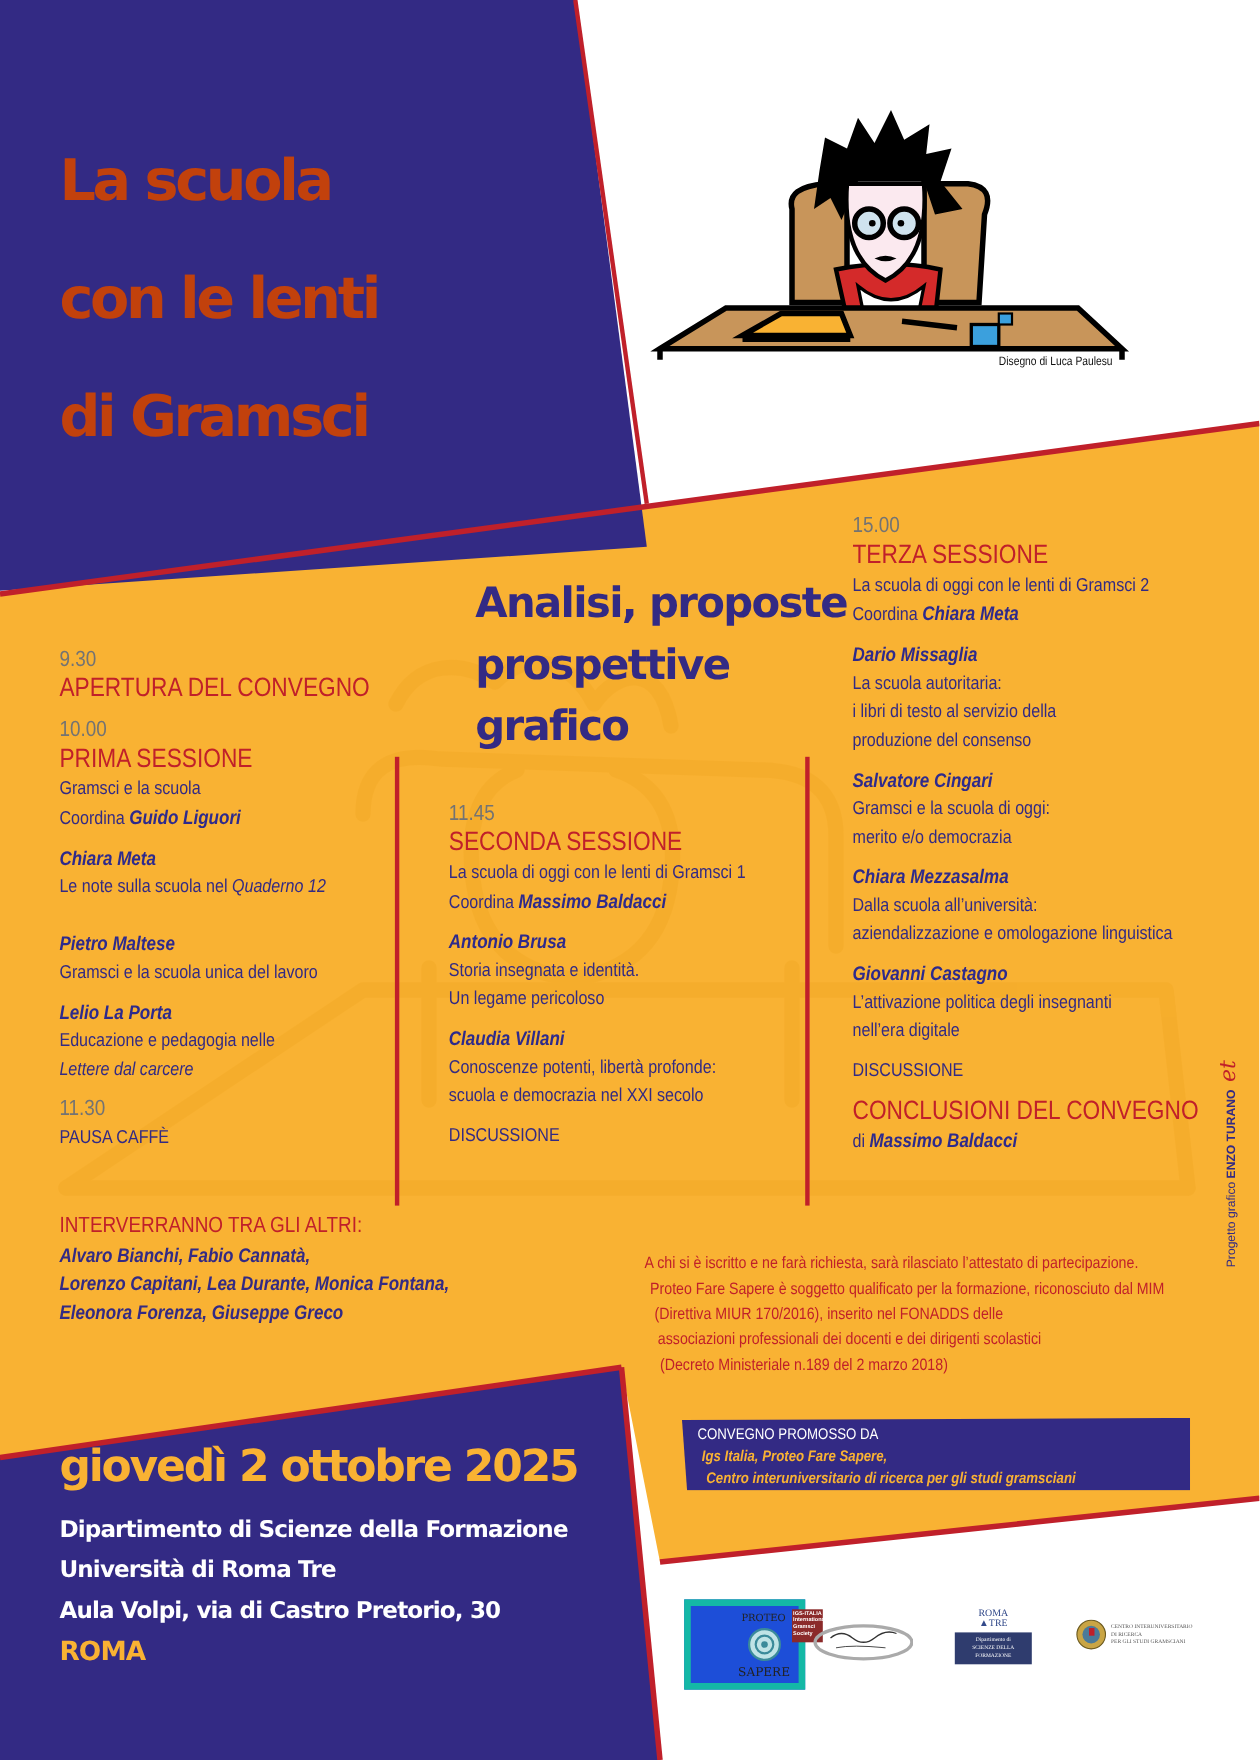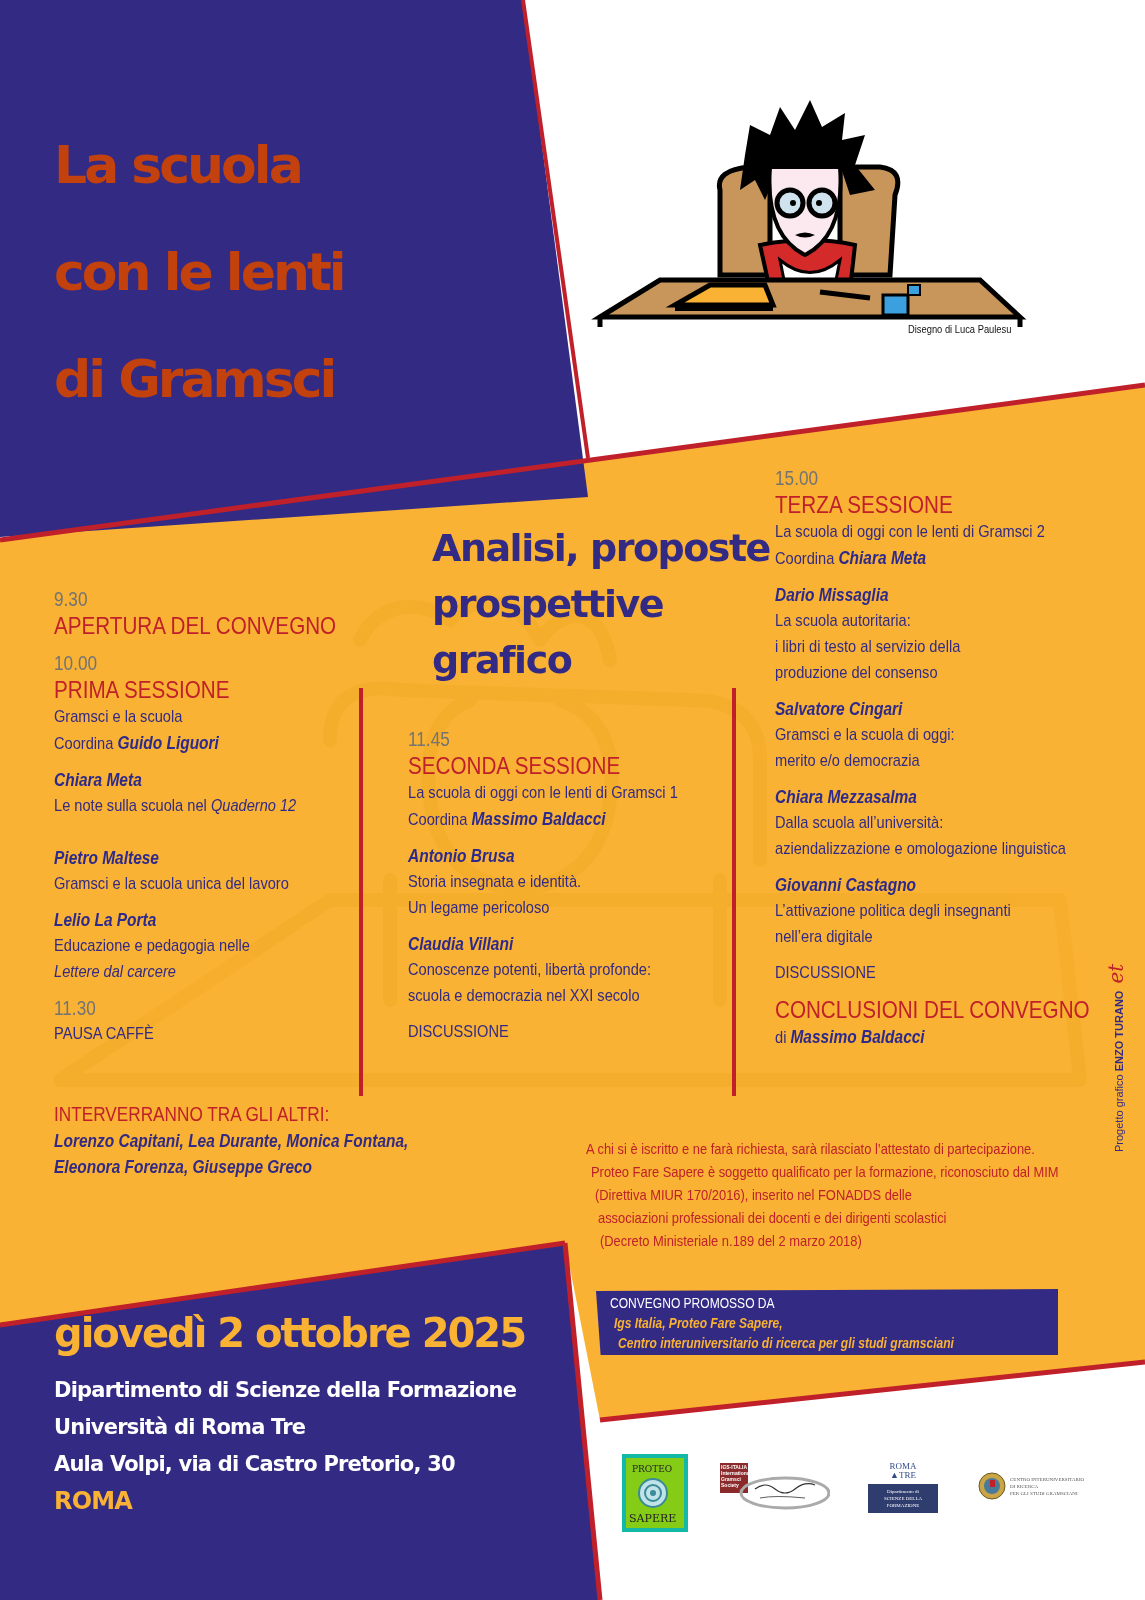--- a/index.html
+++ b/index.html
@@ -22,21 +22,21 @@
   .col .gap { height:10px; }
   .narrow { display:inline-block; transform:scaleX(0.86); transform-origin:left center; white-space:nowrap; }
   .subtitle { left:392px; top:520px; color:#332a84; font-family:"DejaVu Sans", sans-serif; font-weight:bold;
               font-size:38px; line-height:56px; letter-spacing:-1.5px;margin-left:40px; }
   .vline { position:absolute; width:4px; background:#c0202a; }
   .intervengono { left:54px; top:1100px; }
   .intervengono .hdr { color:#c0202a; font-size:20px; line-height:28px; }
   .intervengono .names { color:#332a84; font-weight:bold; font-style:italic; font-size:18px; line-height:26px; }
   .notice { left:586px; top:1137px; color:#c0202a; font-size:15px; line-height:23px; }
   .notice div { white-space:nowrap; }
-  .promo { left:596px; top:1289px; width:462px; height:66px; background:#332a84; clip-path:polygon(0 3%,100% 0,100% 100%,1% 100%); }
+  .promo { left:620px; top:1289px; width:462px; height:66px; background:#332a84; clip-path:polygon(0 3%,100% 0,100% 100%,1% 100%); }
   .promo .lbl { position:absolute; left:14px; top:6px; color:#fff; font-size:14px; }
   .promo .orgs { position:absolute; left:18px; top:24px; color:#f9b233; font-size:14px; font-weight:bold; font-style:italic; line-height:20px; }
   .date { left:54px; top:1310px; color:#f9b233; font-family:"DejaVu Sans", sans-serif; font-weight:bold; font-size:40px; letter-spacing:-2px; white-space:nowrap;text-align:right; }
   .venue { left:54px; top:1372px; color:#ffffff; font-family:"DejaVu Sans", sans-serif; font-weight:bold; font-size:21px; line-height:37px; letter-spacing:-0.8px; }
   .venue .city { color:#f9b233; font-size:24px; }
   .vcredit { left:1104px; top:1152px; transform:rotate(-90deg); transform-origin:left top; white-space:nowrap; font-size:11px; color:#332a84; }
   .vcredit b { font-weight:bold; }
   .vcredit .et { color:#c0202a; font-style:italic; font-family:"DejaVu Serif", serif; font-size:20px; margin-left:4px; }
   .logo { position:absolute; }
 </style>
@@ -177,20 +177,21 @@
   <div class="txt"><span class="narrow">nell’era digitale</span></div>
   <div class="gap"></div>
   <div class="txt"><span class="narrow">DISCUSSIONE</span></div>
   <div class="gap"></div>
   <div class="sess"><span class="narrow">CONCLUSIONI DEL CONVEGNO</span></div>
   <div class="txt"><span class="narrow"><span>di</span> <span class="name">Massimo Baldacci</span></span></div>
 </div>
 
 <div class="abs intervengono cond">
   <div class="hdr"><span class="narrow">INTERVERRANNO TRA GLI ALTRI:</span></div>
+  <div class="names"><span class="narrow">Alvaro Bianchi, Fabio Cannatà,</span></div>
   <div class="names"><span class="narrow">Lorenzo Capitani, Lea Durante, Monica Fontana,</span></div>
   <div class="names"><span class="narrow">Eleonora Forenza, Giuseppe Greco</span></div>
 </div>
 
 <div class="abs notice cond">
   <div><span class="narrow">A chi si è iscritto e ne farà richiesta, sarà rilasciato l’attestato di partecipazione.</span></div>
   <div style="padding-left:5px"><span class="narrow">Proteo Fare Sapere è soggetto qualificato per la formazione, riconosciuto dal MIM</span></div>
   <div style="padding-left:9px"><span class="narrow">(Direttiva MIUR 170/2016), inserito nel FONADDS delle</span></div>
   <div style="padding-left:12px"><span class="narrow">associazioni professionali dei docenti e dei dirigenti scolastici</span></div>
   <div style="padding-left:14px"><span class="narrow">(Decreto Ministeriale n.189 del 2 marzo 2018)</span></div>
@@ -211,21 +212,21 @@
 </div>
 
 <div class="abs date">giovedì 2 ottobre 2025</div>
 <div class="abs venue">
   <div>Dipartimento di Scienze della Formazione</div>
   <div>Università di Roma Tre</div>
   <div>Aula Volpi, via di Castro Pretorio, 30</div>
   <div class="city">ROMA</div>
 </div>
 
-<div class="logo" style="left:622px;top:1454px;width:58px;height:70px;border:4px solid #14b8a6;background:#84cc16;">
+<div class="logo" style="left:622px;top:1454px;width:58px;height:70px;border:6px solid #14b8a6;background:#1d4ed8;padding-left:40px;">
   <svg width="58" height="70" viewBox="0 0 58 70">
     <text x="6" y="14" font-size="9" font-family="DejaVu Serif, serif" fill="#222">PROTEO</text>
     <circle cx="27" cy="35" r="14" fill="#bfe3e6" stroke="#3a8a9a" stroke-width="2"></circle>
     <circle cx="27" cy="35" r="8" fill="none" stroke="#3a8a9a" stroke-width="2"></circle>
     <circle cx="27" cy="35" r="3" fill="#3a8a9a"></circle>
     <text x="3" y="64" font-size="11" font-family="DejaVu Serif, serif" fill="#222">SAPERE</text>
   </svg>
 </div>
 
 <div class="logo" style="left:720px;top:1463px;width:112px;height:50px;">

